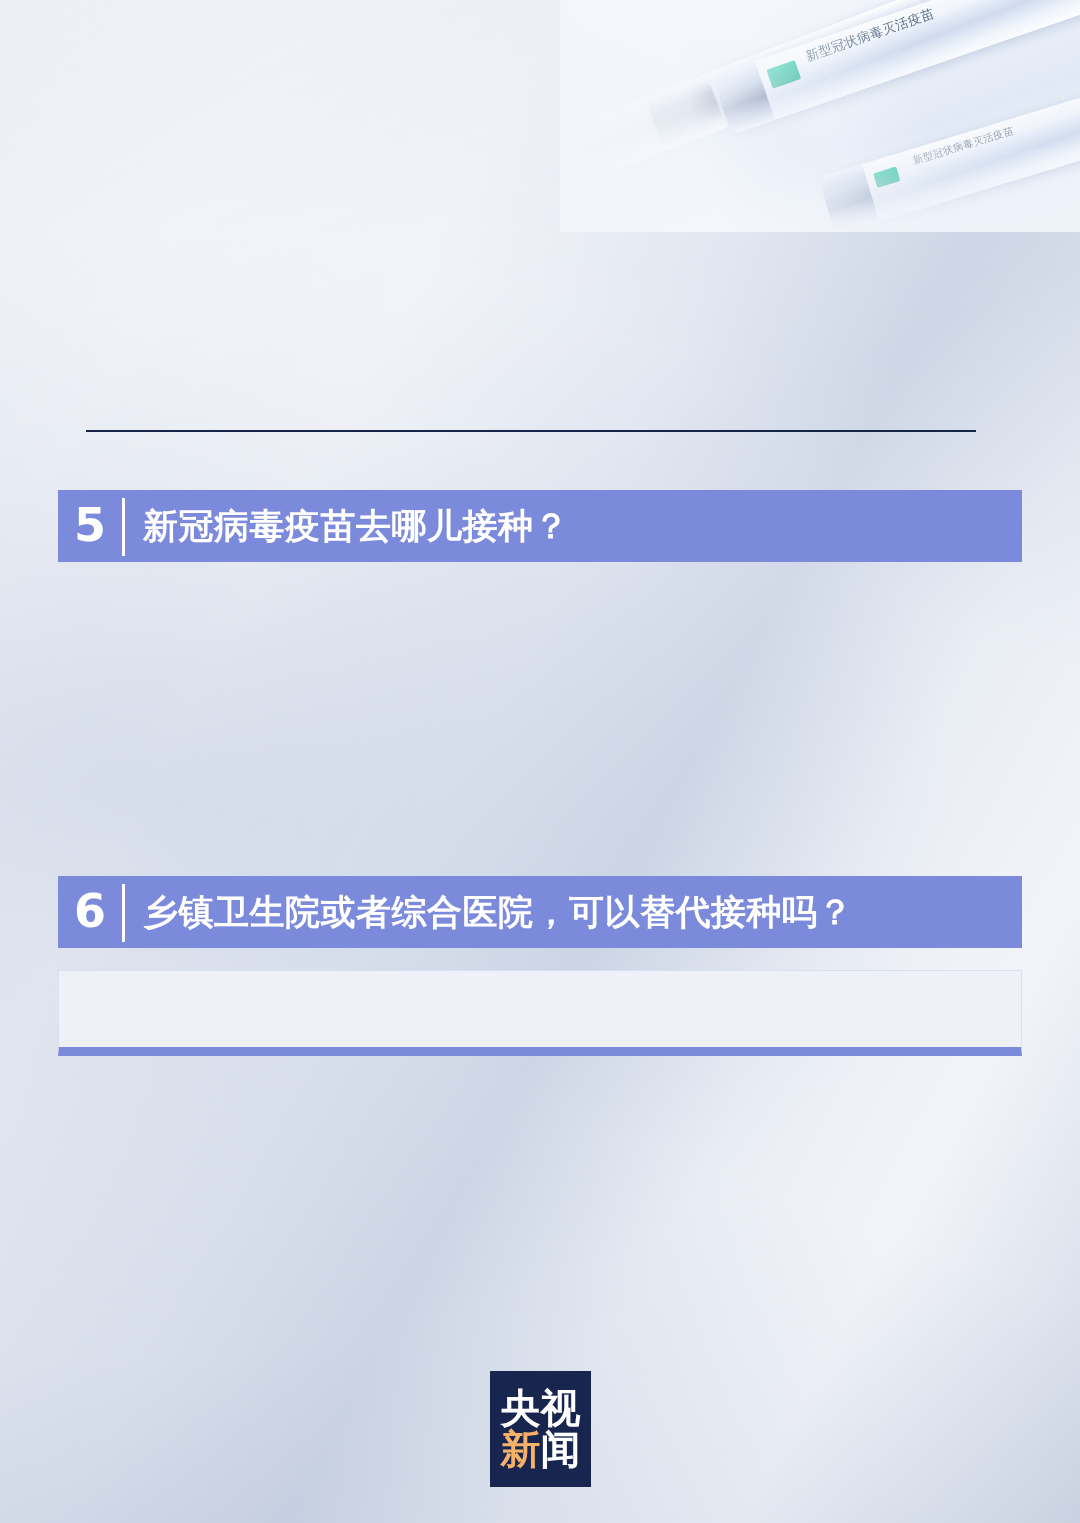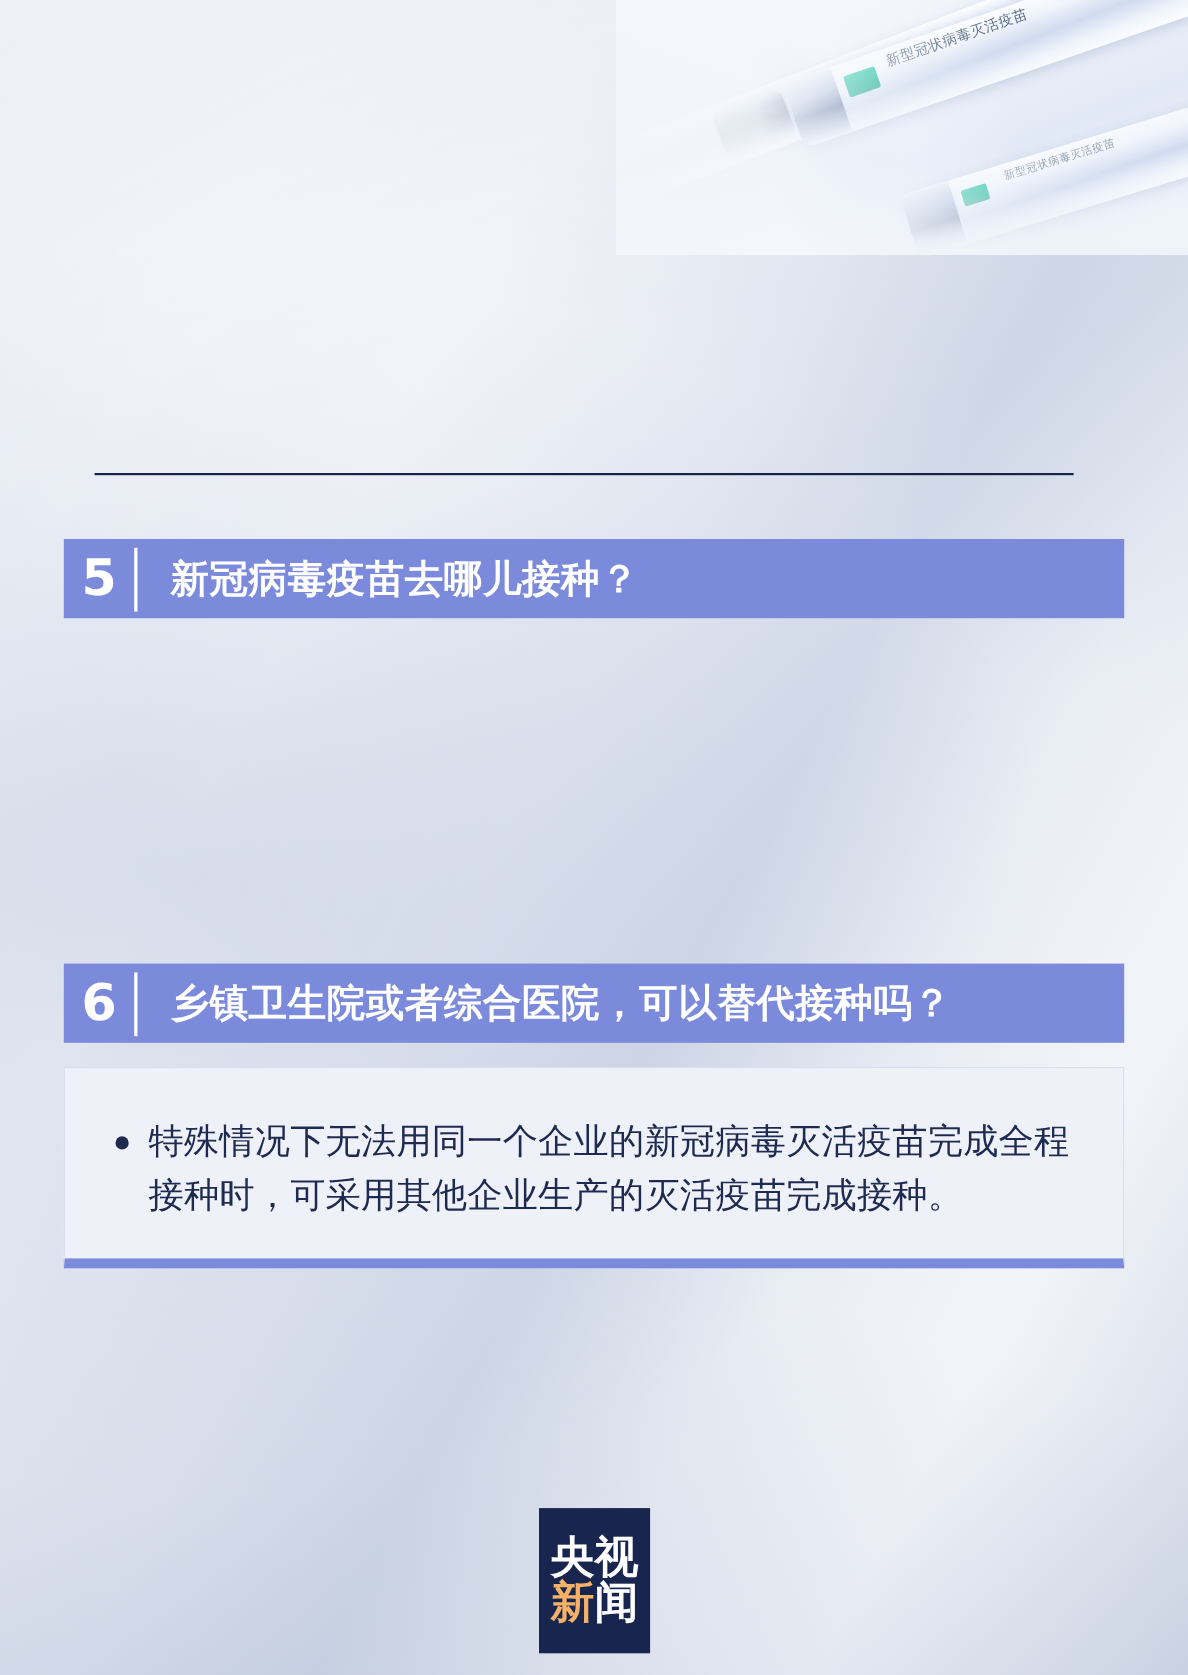--- a/index.html
+++ b/index.html
@@ -222,21 +222,21 @@
   .qdivider {
     width: 3px;
     background: #ffffff;
     margin: 8px 0 6px 0;
     flex: 0 0 3px;
   }
   .qtext {
     flex: 1;
     display: flex;
     align-items: center;
-    padding-left: 30px;
+    padding-left: 18px;
     color: #ffffff;
     font-size: 35px;
     font-weight: 700;
     font-family: "DejaVu Sans", "Liberation Sans", sans-serif;
     letter-spacing: 0.5px;
   }
 
   .acard {
     margin-top: 22px;
     background: #eef1f8;
@@ -282,21 +282,21 @@
     font-family: "DejaVu Sans", "Liberation Sans", sans-serif;
     letter-spacing: 0.2px;
   }
 
   
   .logo {
     position: absolute;
     left: 490px;
     top: 1371px;
     width: 101px;
-    height: 132px;
+    height: 116px;
     background: #17254f;
     display: flex;
     flex-direction: column;
     align-items: center;
     justify-content: center;
     padding: 2px 0;
     box-sizing: border-box;
   }
   .logo-row {
     font-family: "DejaVu Sans", "Liberation Sans", sans-serif;
@@ -350,21 +350,20 @@
 
   <div class="qblock" style="top:876px;">
     <div class="qbar">
       <div class="qnum">6</div>
       <div class="qdivider"></div>
       <div class="qtext">乡镇卫生院或者综合医院，可以替代接种吗？</div>
     </div>
     <div class="acard">
       <div class="acard-inner">
         <ul class="bullets">
-          <li>特殊情况下无法用同一个企业的新冠病毒灭活疫苗完成全程接种时，可采用其他企业生产的灭活疫苗完成接种。</li>
         </ul>
       </div>
     </div>
   </div>
 
   <div class="logo">
     <div class="logo-row logo-top">央视</div>
     <div class="logo-row"><span class="logo-bottom-first">新</span><span class="logo-bottom-second">闻</span></div>
   </div>
 

